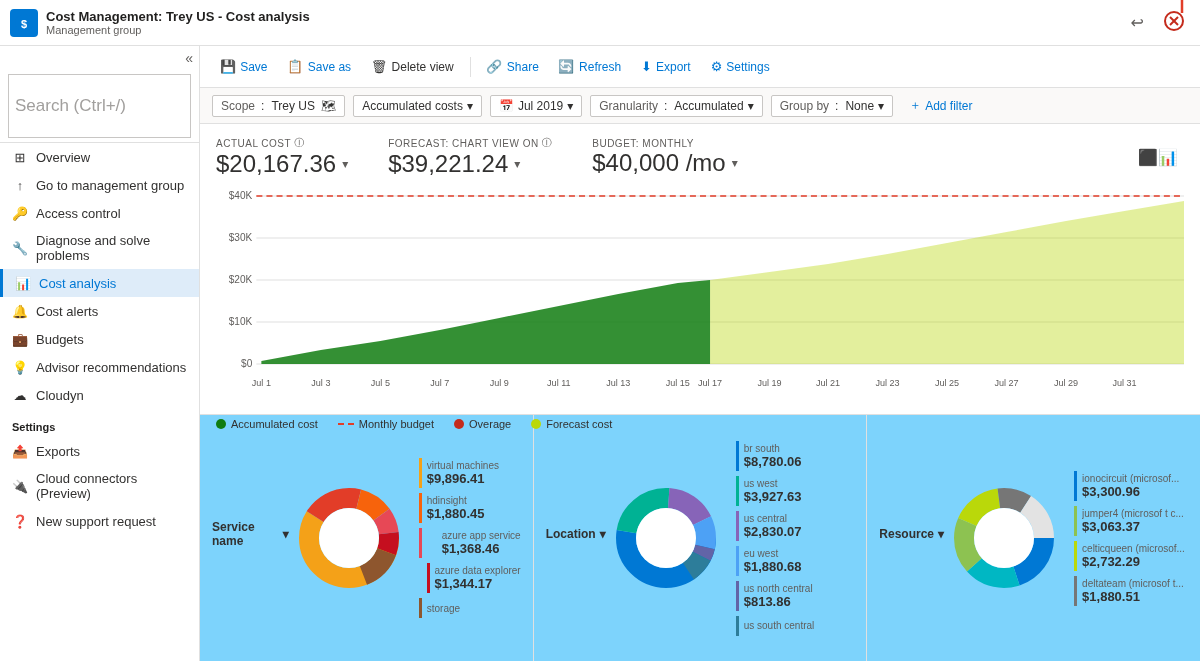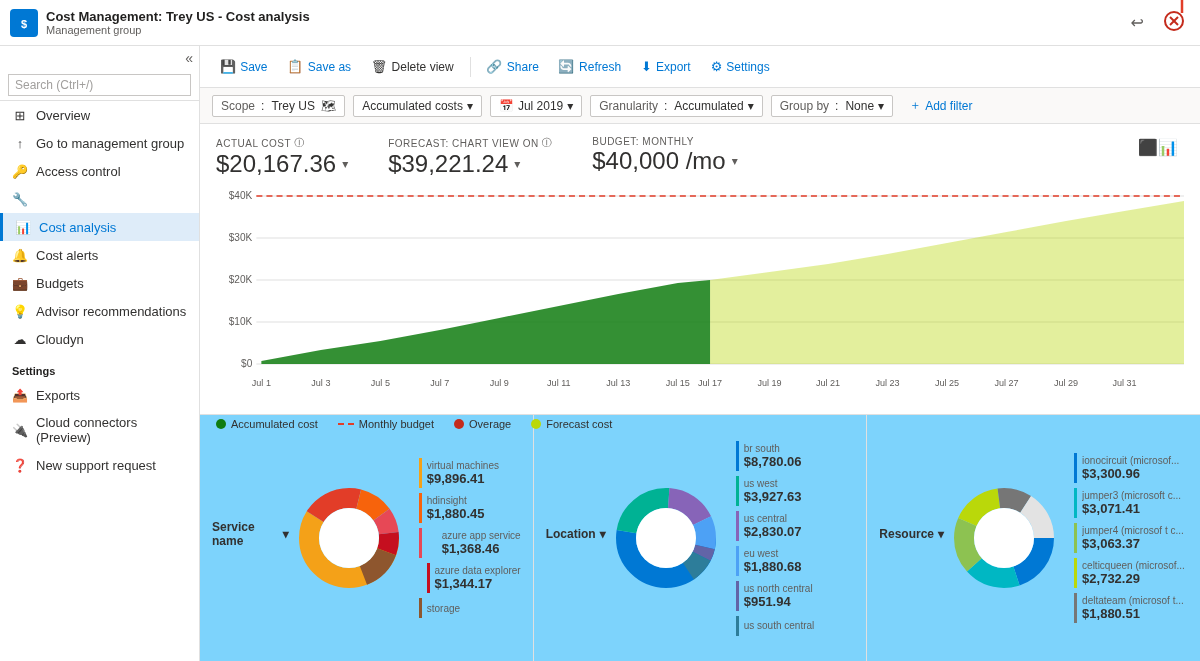--- a/index.html
+++ b/index.html
@@ -23,21 +23,21 @@
     .main-layout { display: flex; flex: 1; overflow: hidden; }
 
     
     .sidebar {
       width: 200px; background: #fff; border-right: 1px solid #e0e0e0;
       display: flex; flex-direction: column; overflow-y: auto; flex-shrink: 0;
     }
     .sidebar-collapse { display: flex; justify-content: flex-end; padding: 4px 6px; }
     .sidebar-collapse-btn { background: none; border: none; cursor: pointer; color: #605e5c; font-size: 14px; }
     .sidebar-search { padding: 4px 8px; border-bottom: 1px solid #e0e0e0; }
-    .sidebar-search input { width: 100%; border: 1px solid #c8c6c4; padding: 3px 6px; font-size: 12px; color: #323130; background: #fff; }
+    .sidebar-search input { width: 100%; border: 1px solid #c8c6c4; padding: 21px 6px; font-size: 17px; color: #323130; background: #fff; }
     .sidebar-search input::placeholder { color: #a19f9d; }
     .sidebar-nav { flex: 1; }
     .nav-item {
       display: flex; align-items: center; gap: 8px;
       padding: 6px 12px; font-size: 13px; color: #323130; cursor: pointer;
       text-decoration: none;
     }
     .nav-item.active { background: #deecf9; color: #0078d4; border-left: 3px solid #0078d4; }
     .nav-item .nav-icon { width: 16px; height: 16px; flex-shrink: 0; display: flex; align-items: center; justify-content: center; }
     .nav-section-label { padding: 12px 12px 4px; font-size: 11px; font-weight: 600; color: #201f1e; text-transform: none; }
@@ -66,21 +66,21 @@
     .filter-pill {
       display: flex; align-items: center; gap: 4px;
       border: 1px solid #c8c6c4; background: #fff;
       padding: 3px 8px; font-size: 12px; color: #323130; cursor: pointer; border-radius: 2px;
     }
     .filter-pill .filter-label { color: #605e5c; margin-right: 2px; }
     .filter-add { display: flex; align-items: center; gap: 4px; font-size: 12px; color: #0078d4; cursor: pointer; padding: 3px 8px; }
 
     
     .chart-section { background: #fff; padding: 12px 16px 8px; border-bottom: 1px solid #e0e0e0; }
-    .metrics-row { display: flex; align-items: flex-start; gap: 40px; margin-bottom: 8px; }
+    .metrics-row { display: flex; align-items: center; gap: 40px; margin-bottom: 8px; }
     .metric-block { display: flex; flex-direction: column; }
     .metric-label { font-size: 10px; color: #605e5c; text-transform: uppercase; letter-spacing: 0.5px; display: flex; align-items: center; gap: 3px; }
     .metric-value { font-size: 24px; font-weight: 300; color: #323130; display: flex; align-items: center; gap: 6px; }
     .metric-value .chevron { font-size: 12px; color: #605e5c; }
     .chart-container { position: relative; height: 220px; width: 100%; }
     .chart-legend { display: flex; gap: 20px; margin-top: 4px; padding: 4px 0; }
     .legend-item { display: flex; align-items: center; gap: 5px; font-size: 11px; color: #323130; }
     .legend-dot { width: 10px; height: 10px; border-radius: 50%; }
     .chart-ctrl-btn { background: none; border: 1px solid #c8c6c4; padding: 2px 6px; cursor: pointer; font-size: 11px; color: #605e5c; }
 
@@ -149,20 +149,21 @@
       <div class="nav-item">
         <span class="nav-icon">↑</span>
         <span>Go to management group</span>
       </div>
       <div class="nav-item">
         <span class="nav-icon">🔑</span>
         <span>Access control</span>
       </div>
       <div class="nav-item">
         <span class="nav-icon">🔧</span>
+        <span>Diagnose and solve problems</span>
       </div>
 
       <div class="nav-item active">
         <span class="nav-icon">📊</span>
         <span>Cost analysis</span>
       </div>
       <div class="nav-item">
         <span class="nav-icon">🔔</span>
         <span>Cost alerts</span>
       </div>
@@ -458,21 +459,21 @@
               <div style="width:3px;height:30px;background:#4da1f5;flex-shrink:0;"></div>
               <div>
                   <div class="legend-name">eu west</div>
                   <div class="legend-amount">$1,880.68</div>
                 </div>
             </div>
             <div class="legend-row" style="display:flex;align-items:center;gap:5px;margin-bottom:3px;">
               <div style="width:3px;height:30px;background:#6264a7;flex-shrink:0;"></div>
               <div>
                   <div class="legend-name">us north central</div>
-                  <div class="legend-amount">$951.94</div>
+                  <div class="legend-amount">$813.86</div>
                 </div>
             </div>
             <div class="legend-row" style="display:flex;align-items:center;gap:5px;">
               <div style="width:3px;height:20px;background:#2d7d9a;flex-shrink:0;"></div>
               <div>
                   <div class="legend-name">us south central</div>
                 </div>
             </div>
           </div>
         </div>
@@ -497,27 +498,20 @@
           </div>
           <div class="legend-list">
             <div class="legend-row" style="display:flex;align-items:center;gap:5px;margin-bottom:3px;">
               <div style="width:3px;height:30px;background:#0078d4;flex-shrink:0;"></div>
               <div>
                   <div class="legend-name">ionocircuit (microsof...</div>
                   <div class="legend-amount">$3,300.96</div>
                 </div>
             </div>
             <div class="legend-row" style="display:flex;align-items:center;gap:5px;margin-bottom:3px;">
-              <div style="width:3px;height:30px;background:#00b7c3;flex-shrink:0;"></div>
-              <div>
-                  <div class="legend-name">jumper3 (microsoft c...</div>
-                  <div class="legend-amount">$3,071.41</div>
-                </div>
-            </div>
-            <div class="legend-row" style="display:flex;align-items:center;gap:5px;margin-bottom:3px;">
               <div style="width:3px;height:30px;background:#8dc251;flex-shrink:0;"></div>
               <div>
                   <div class="legend-name">jumper4 (microsof t c...</div>
                   <div class="legend-amount">$3,063.37</div>
                 </div>
             </div>
             <div class="legend-row" style="display:flex;align-items:center;gap:5px;margin-bottom:3px;">
               <div style="width:3px;height:30px;background:#bad80a;flex-shrink:0;"></div>
               <div>
                   <div class="legend-name">celticqueen (microsof...</div>

